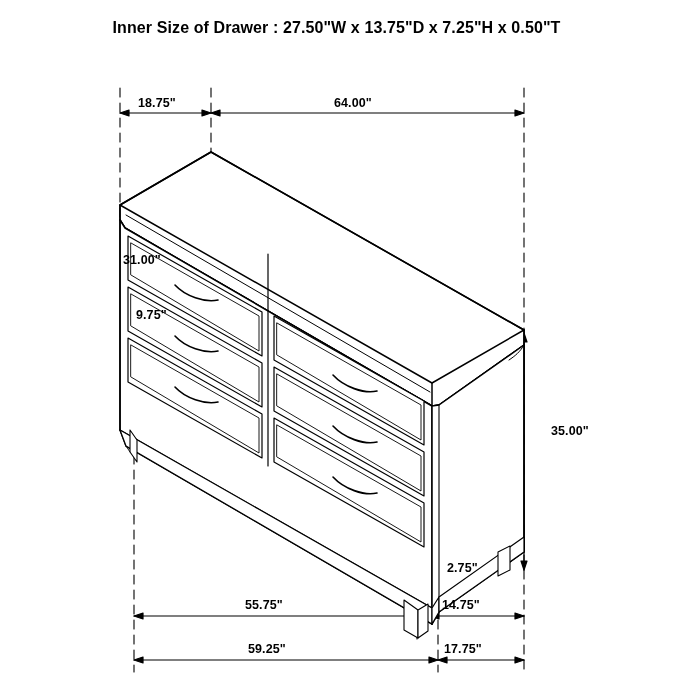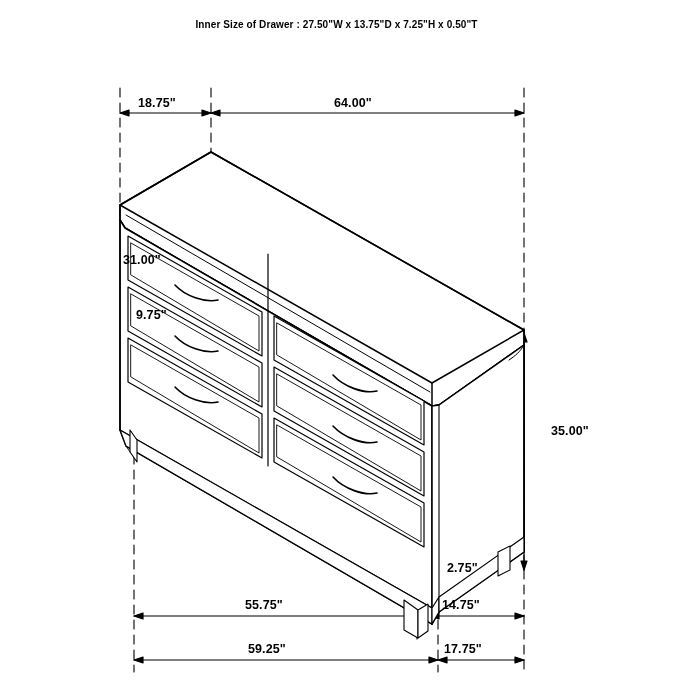--- a/index.html
+++ b/index.html
@@ -19,21 +19,21 @@
     position: relative;
     width: 700px;
     height: 700px;
   }
   .title {
     position: absolute;
     top: 19px;
     left: 0;
     width: 673px;
     text-align: center;
-    font-size: 10px;
+    font-size: 16px;
     font-weight: bold;
     letter-spacing: 0.1px;
   }
   svg.diagram {
     position: absolute;
     top: 0;
     left: 0;
     width: 700px;
     height: 700px;
   }

